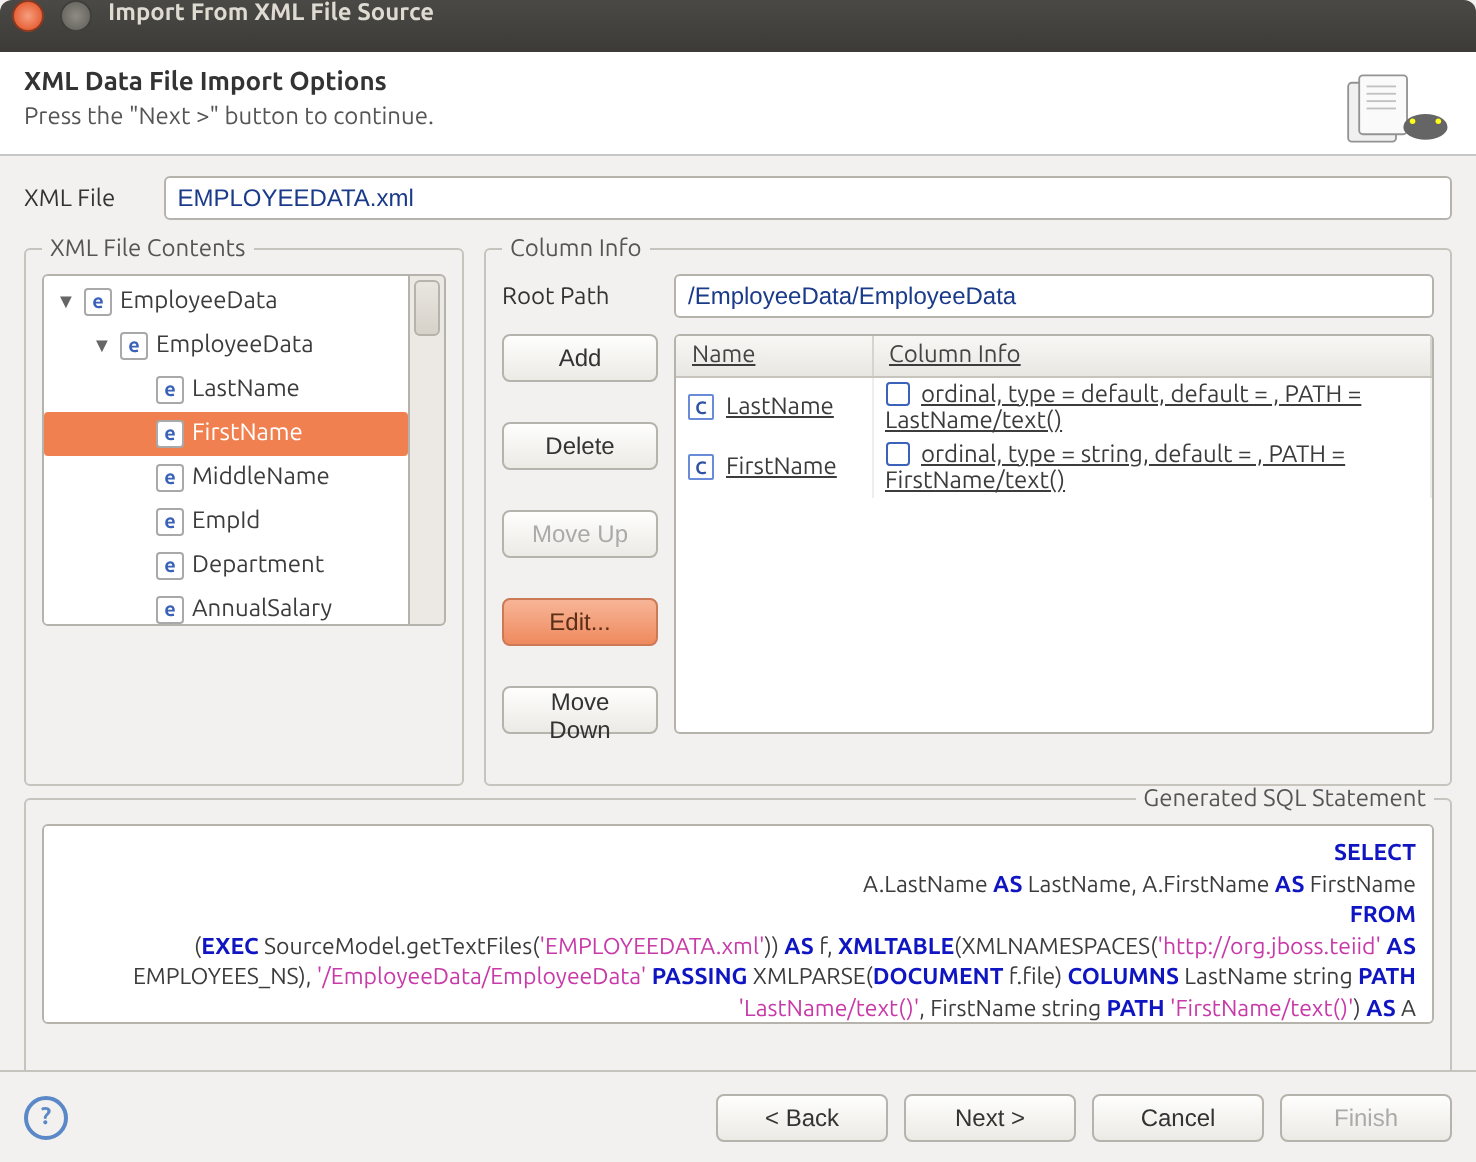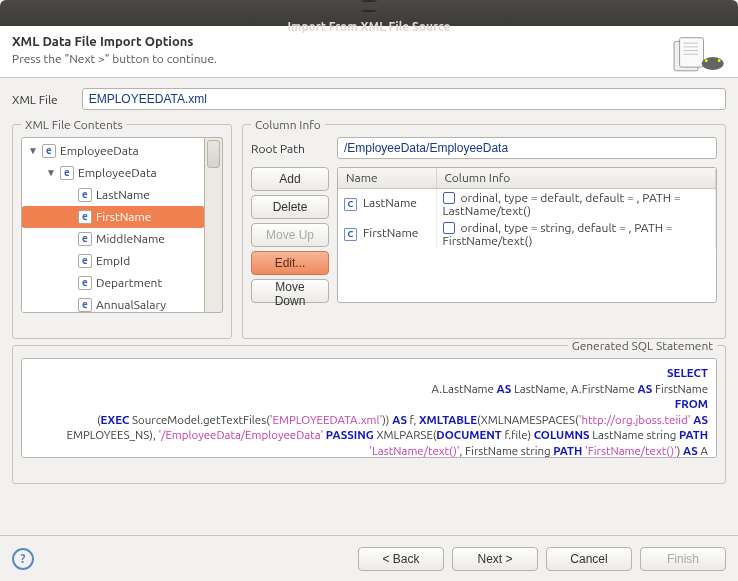--- a/index.html
+++ b/index.html
@@ -9,28 +9,26 @@
     font-family: "Ubuntu", "Liberation Sans", Arial, sans-serif;
     font-size: 12px;
     background: #f2f1f0;
     color: #3c3c3c;
     overflow: hidden;
   }
   .titlebar {
     height: 26px;
     background: linear-gradient(#4a4945, #3c3b37);
     display: flex;
-    align-items: center;
     padding: 0 6px;
     gap: 8px;
     border-top-left-radius: 6px;
     border-top-right-radius: 6px;
     color: #dfdbd2;
     font-weight: bold;
-    flex-direction: column;
   }
   .winbtn {
     width: 16px; height: 16px;
     border-radius: 50%;
     display: inline-block;
     border: 1px solid rgba(0,0,0,.4);
   }
   .winbtn.close { background: radial-gradient(#f59e7e, #e24a1c); }
   .winbtn.min { background: radial-gradient(#8e8b85, #5f5c57); }
   .header {
@@ -109,21 +107,21 @@
   .eicon {
     width: 14px; height: 14px;
     border: 1px solid #a9a9a9;
     background: #fff;
     color: #3a62b8;
     font-weight: bold;
     font-size: 10px;
     display: inline-flex; align-items:center; justify-content:center;
     border-radius: 2px;
   }
-  .btncol { display:flex; flex-direction:column; gap:4px; width:78px; }
+  .btncol { display:flex; flex-direction:column; gap:20px; width:78px; }
   button.btn {
     height: 24px;
     padding: 0 8px;
     border: 1px solid #b6b3ac;
     border-radius: 4px;
     background: linear-gradient(#fefefd,#eceae5);
     font-size: 12px;
     color: #333;
     cursor: pointer;
   }
@@ -135,21 +133,21 @@
   }
   .colinfo-main { flex:1; display:flex; flex-direction:column; gap:6px; }
   .colinfo-inner { display:flex; gap:8px; flex:1; }
   .tablewrap {
     flex:1;
     border:1px solid #b6b3ac;
     border-radius:3px;
     background:#fff;
     overflow:hidden;
   }
-  table.grid { width:100%; border-collapse:collapse; font-size:12px; }
+  table.grid { width:100%; border-collapse:collapse; font-size:12px;text-decoration:underline; }
   table.grid th {
     text-align:left;
     font-weight:normal;
     color:#444;
     background:linear-gradient(#f8f7f5,#e9e7e2);
     border-bottom:1px solid #c7c4bd;
     border-right:1px solid #d7d4cd;
     padding:3px 8px;
     height:20px;
   }

